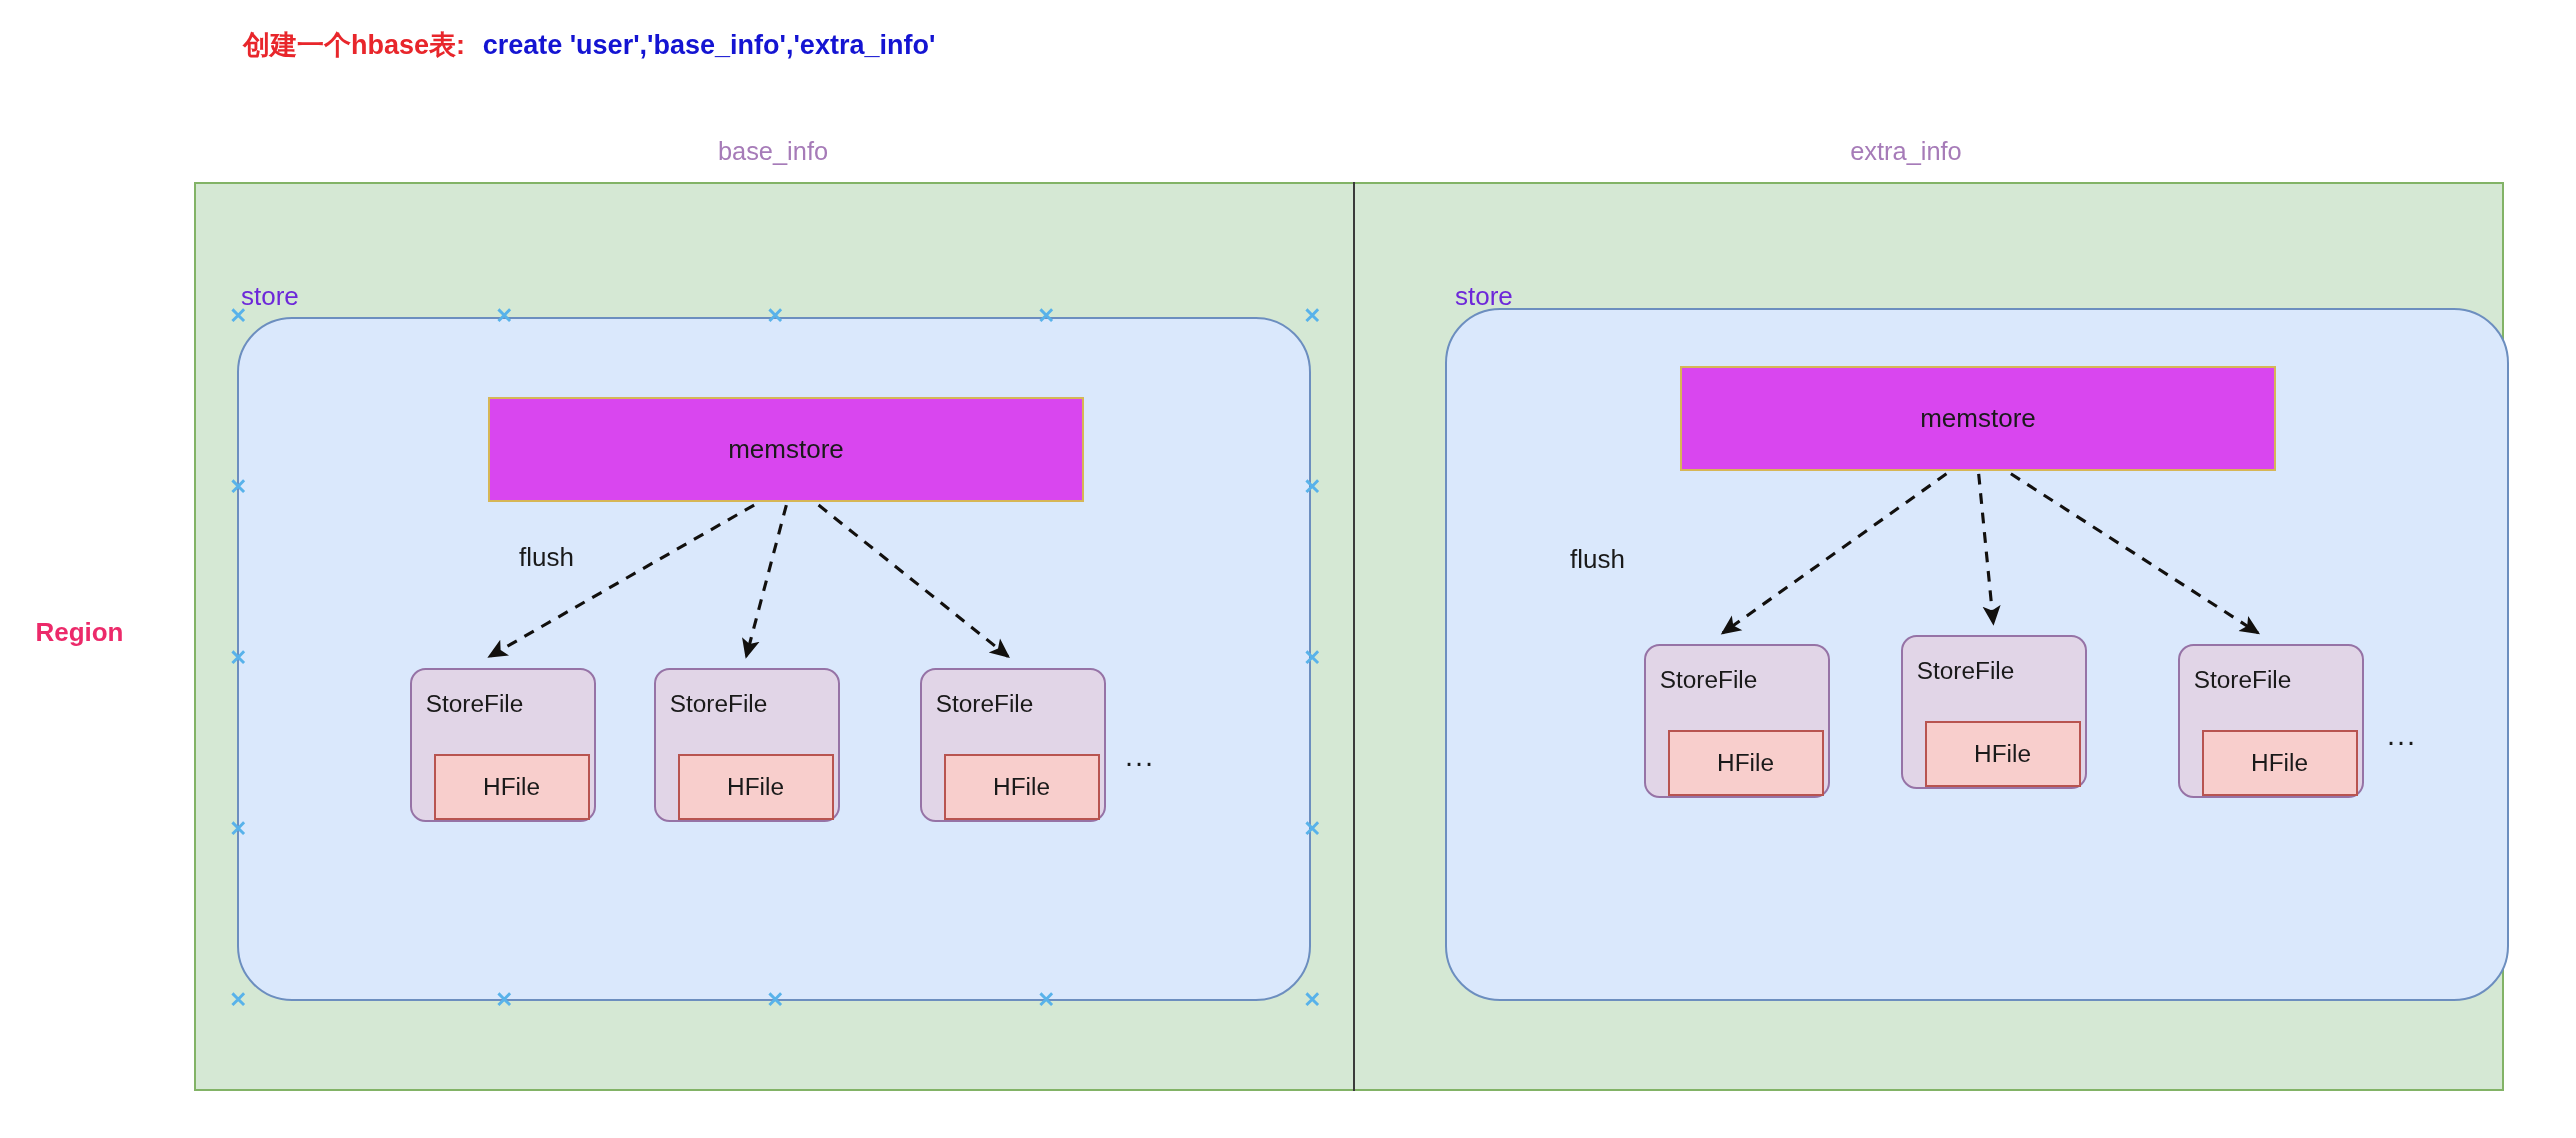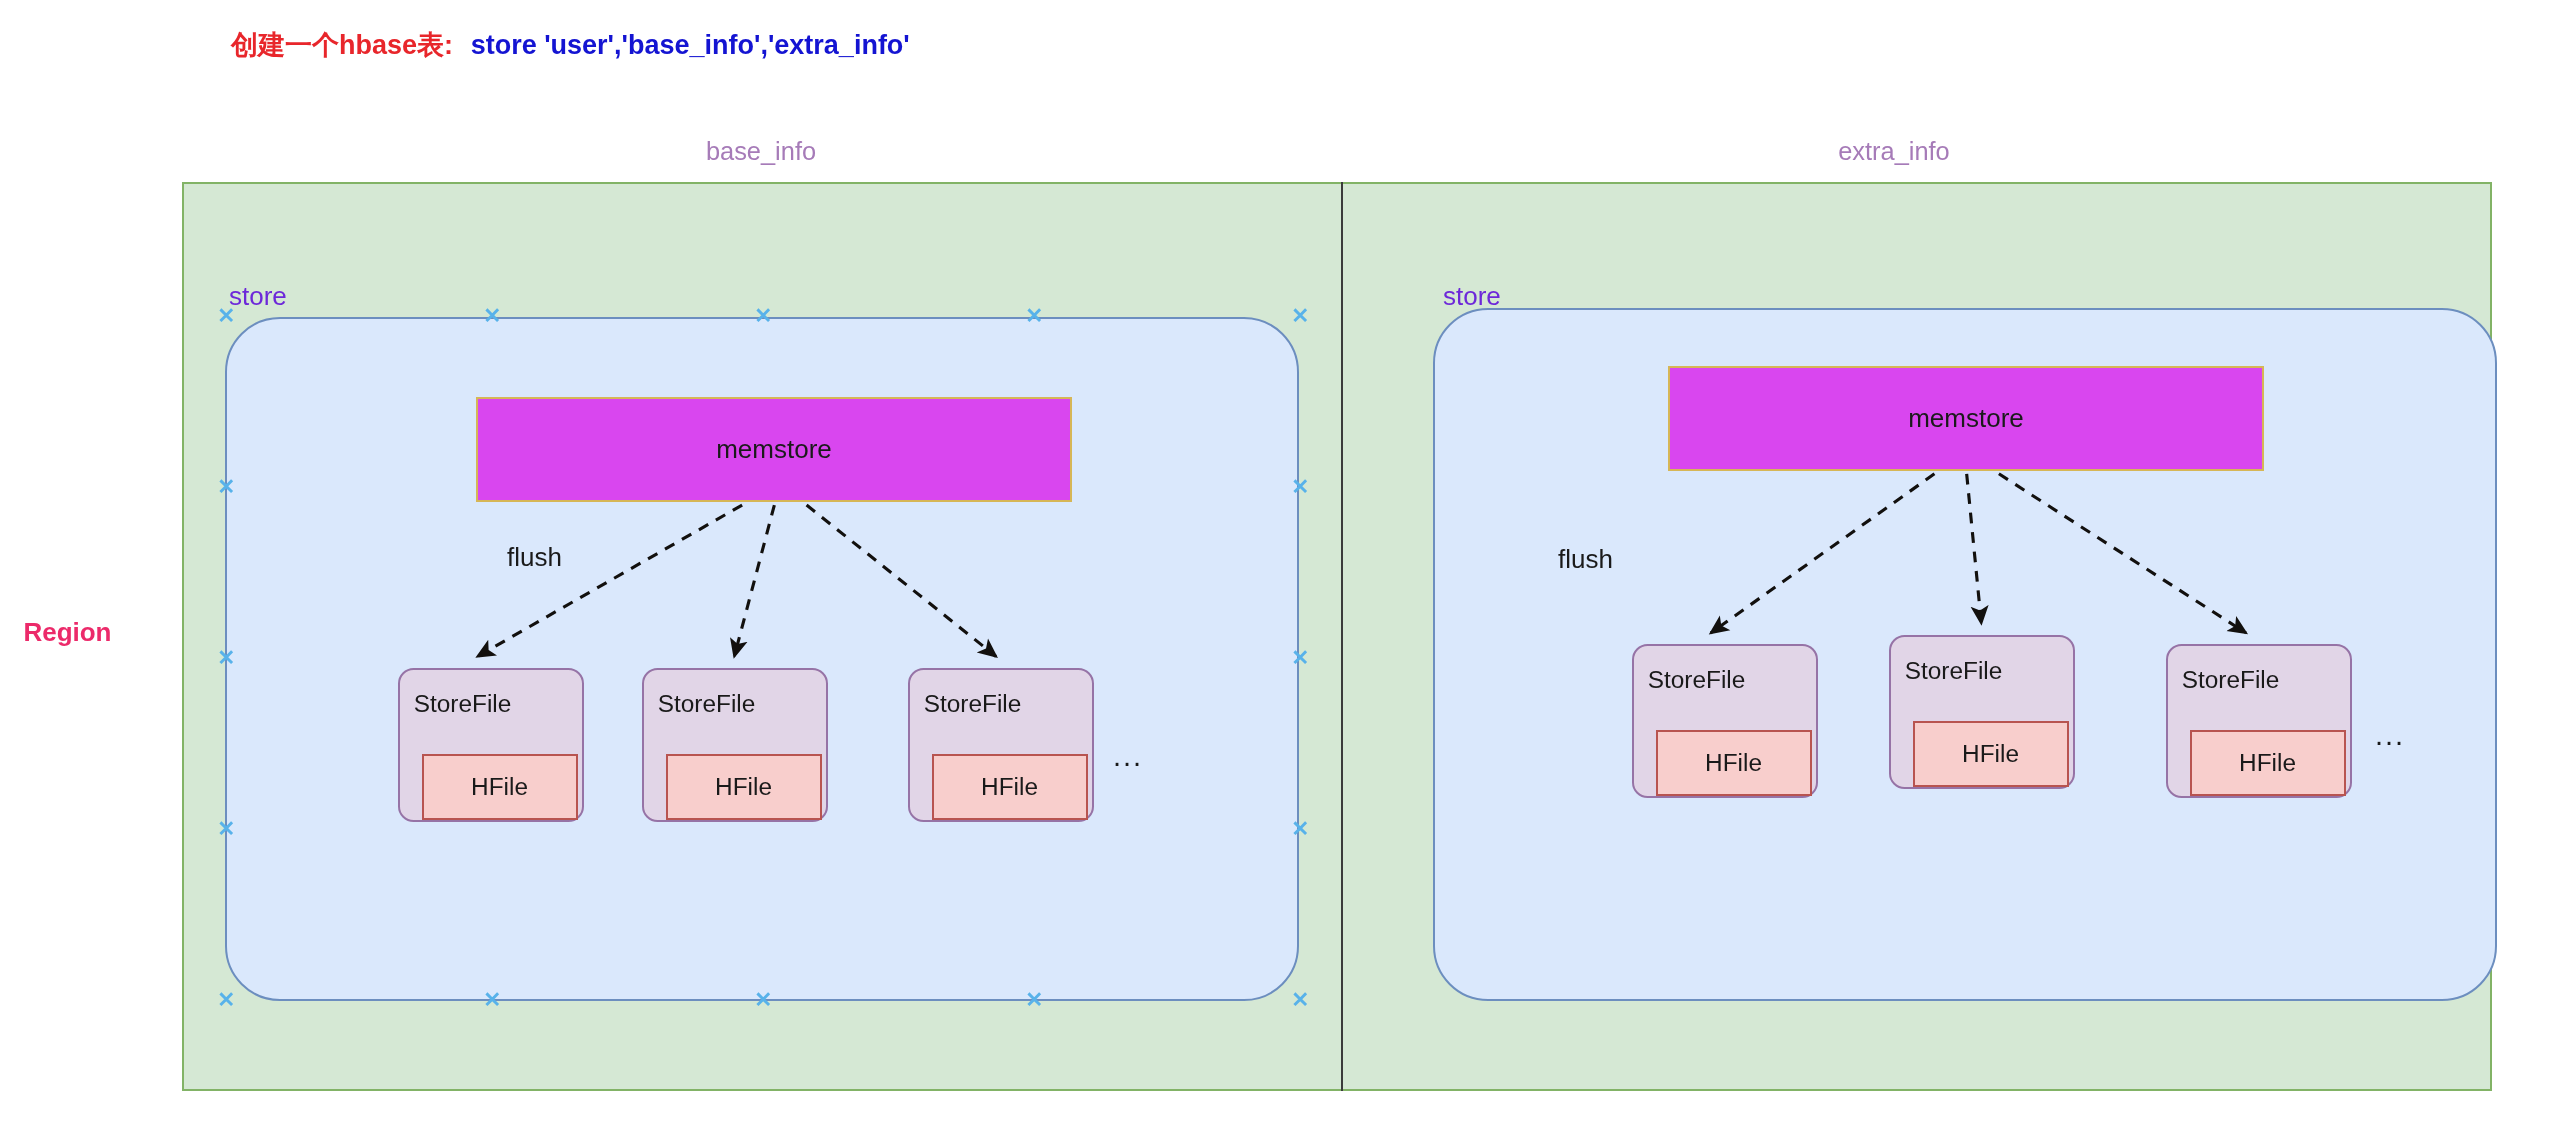--- a/index.html
+++ b/index.html
@@ -9,21 +9,21 @@
   }
   body {
     font-family: "Liberation Sans", sans-serif;
     width: 2576px;
     height: 1139px;
     position: relative;
     overflow: hidden;
   }
   #canvas {
     position: absolute;
-    left: 0; top: 0;
+    left: 12px; top: 0;
     width: 2076px;
     height: 1139px;
   }
   .abs { position: absolute; }
 
   
   #title-row {
     left: 231px;
     top: 27px;
     display: flex;
@@ -210,21 +210,21 @@
     user-select: none;
   }
 </style>
 </head>
 <body>
 
 <div id="canvas">
 
   <div id="title-row" class="abs">
     <span id="title-cn">创建一个hbase表:</span>
-    <span id="title-cmd">store  'user','base_info','extra_info'</span>
+    <span id="title-cmd">create  'user','base_info','extra_info'</span>
   </div>
 
   <div id="region-label" class="abs">Region</div>
 
   <div id="cf-base" class="abs cf-caption">base_info</div>
   <div id="cf-extra" class="abs cf-caption">extra_info</div>
 
   <div id="region-box" class="abs"></div>
 
   <div id="store-label-left" class="abs store-label">store</div>

